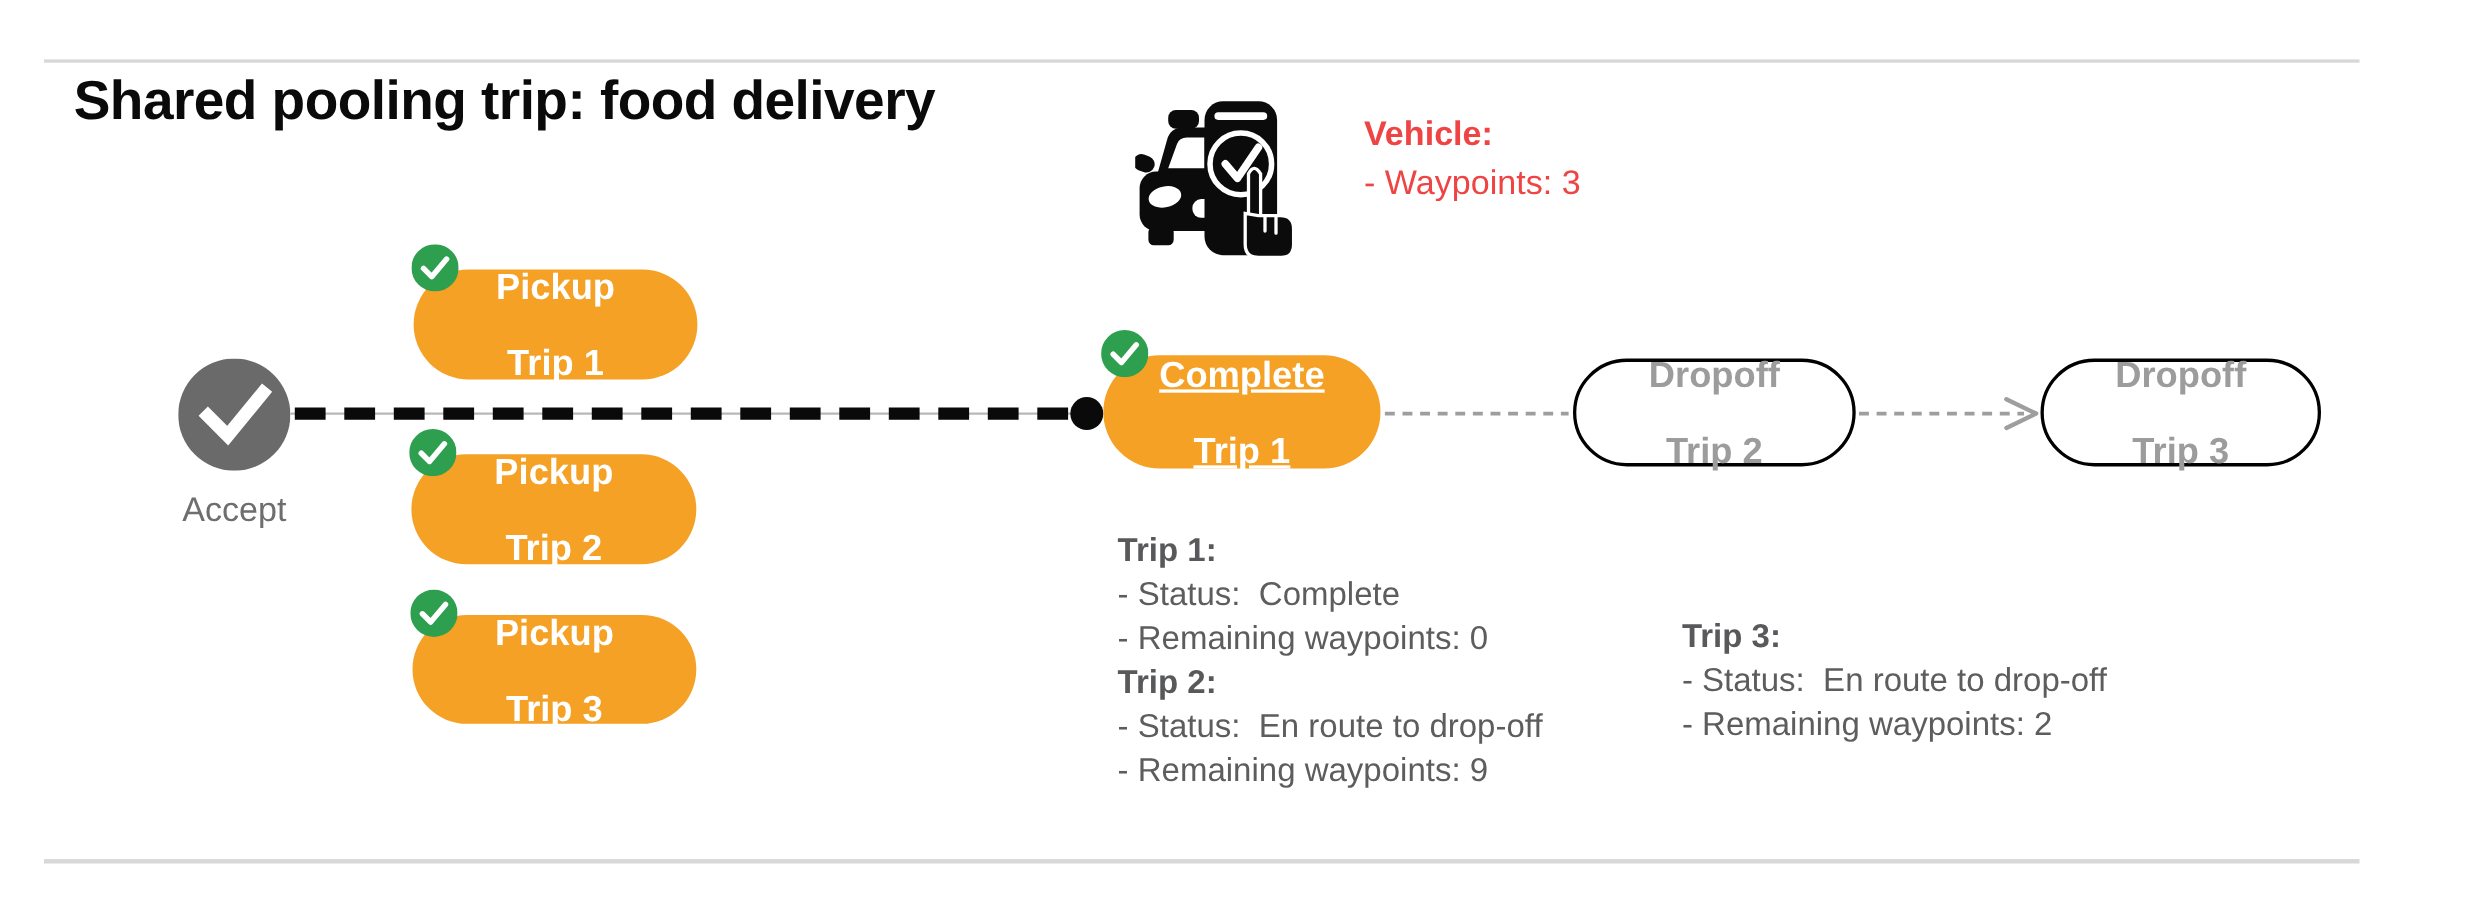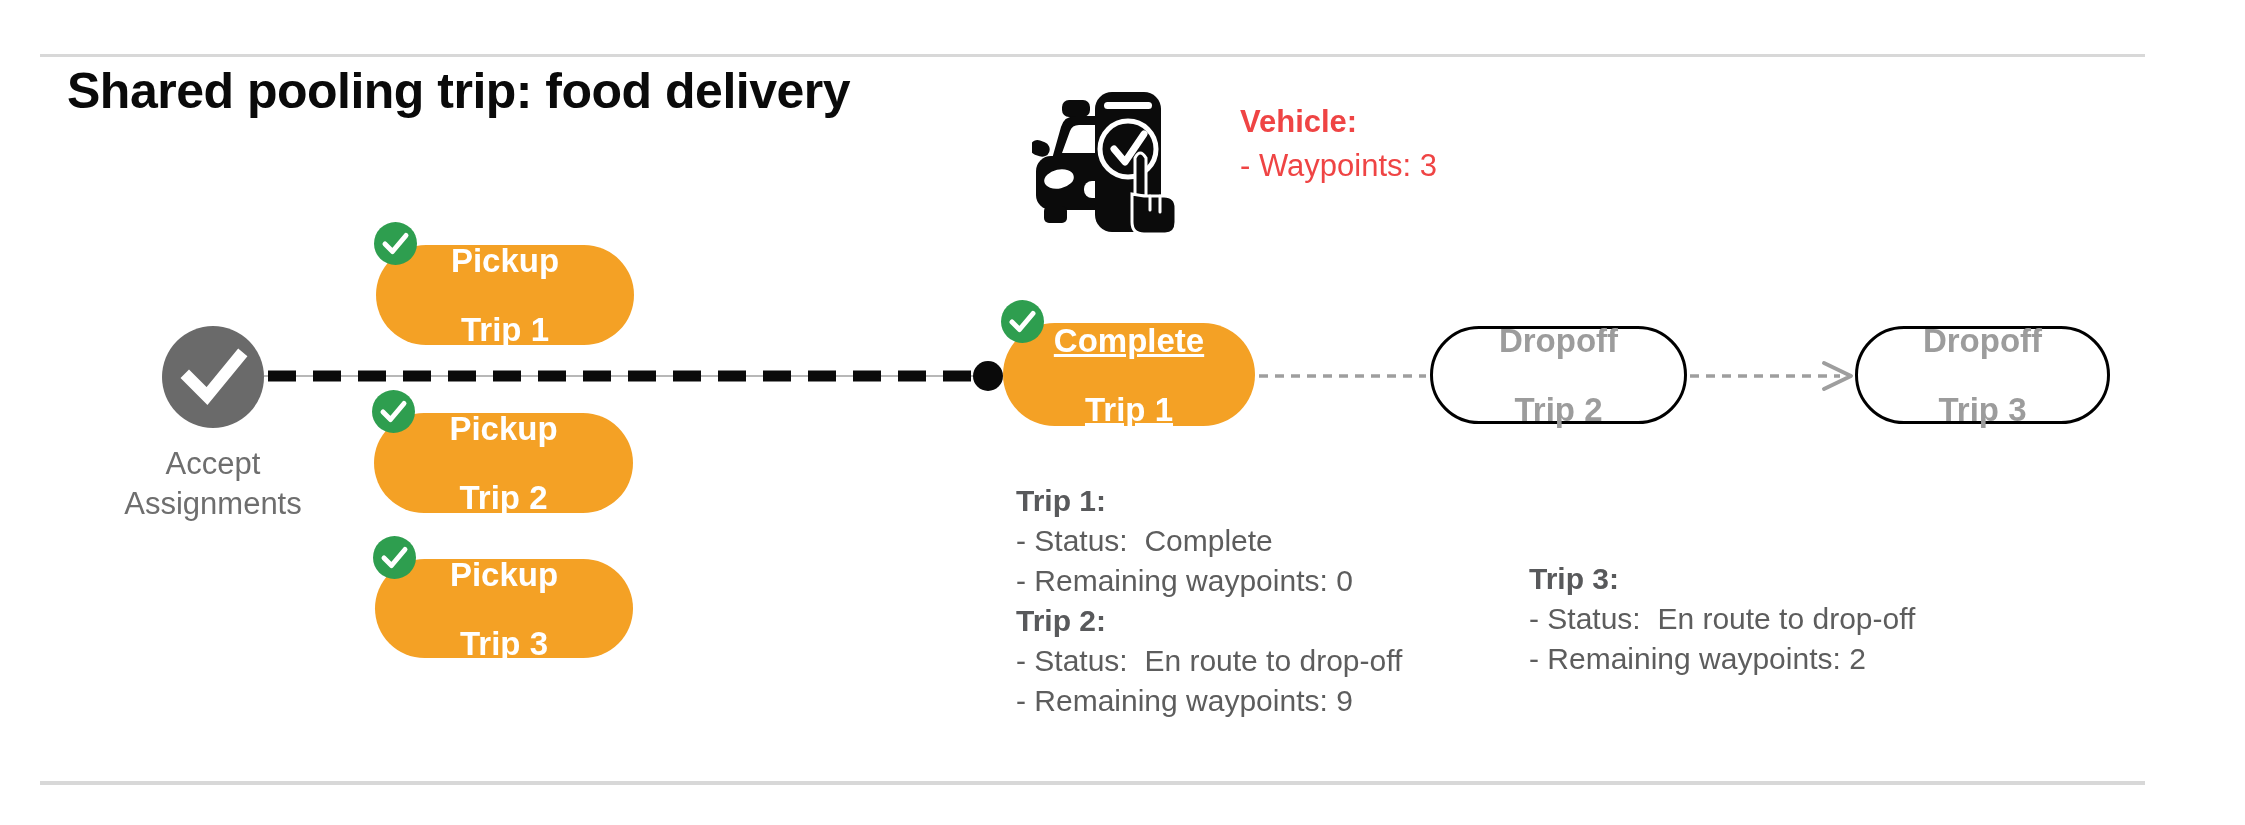--- a/index.html
+++ b/index.html
@@ -98,21 +98,20 @@
     <line x1="1690" y1="376" x2="1840" y2="376" stroke="#9e9e9e" stroke-width="3.5" stroke-dasharray="9 7"></line>
     <path d="M1824 363 L1851 376 L1824 389" fill="none" stroke="#9e9e9e" stroke-width="4" stroke-linecap="round" stroke-linejoin="round"></path>
   </svg>
 
   <svg class="start-circle" viewBox="0 0 102 102">
     <circle cx="51" cy="51" r="51" fill="#6a6a6a"></circle>
     <path d="M27 52 L45 70 L77 31" fill="none" stroke="#ffffff" stroke-width="12" stroke-linecap="square"></path>
   </svg>
   <div class="start-label">
     <div>Accept</div>
-    <div>Assignments</div>
   </div>
 
   <div class="pill orange pill-pickup-1">
     <span>Pickup</span>
     <span>Trip 1</span>
     <svg class="badge" viewBox="0 0 43 43">
       <circle cx="21.5" cy="21.5" r="21.5" fill="#2e9e4f"></circle>
       <path d="M11 22 L18.5 29.5 L32 13.5" fill="none" stroke="#ffffff" stroke-width="5" stroke-linecap="round" stroke-linejoin="round"></path>
     </svg>
   </div>

